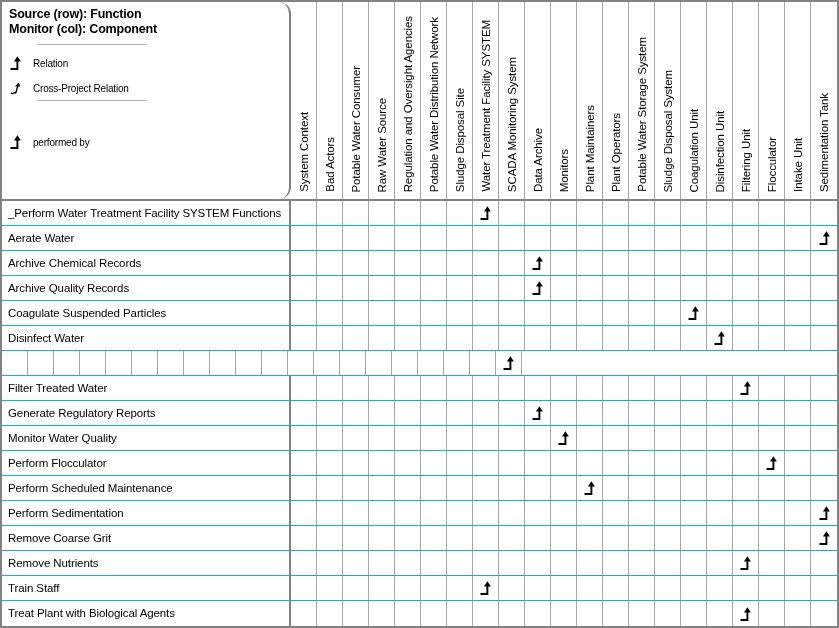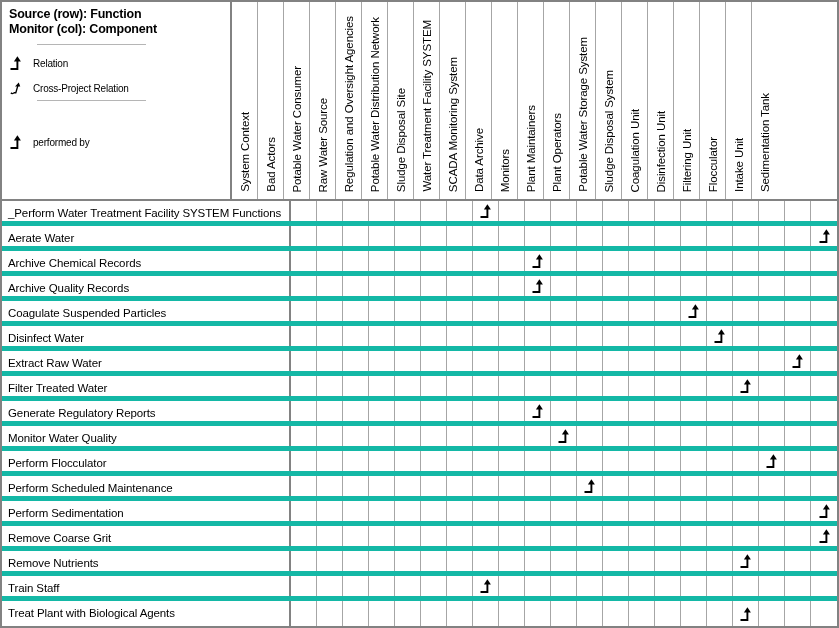--- a/index.html
+++ b/index.html
@@ -4,41 +4,41 @@
 <style>
   * { box-sizing: border-box; margin: 0; padding: 0; }
   html,body { background: #fff; }
   body { font-family: "Liberation Sans", sans-serif; color: #000; }
 
   .app { width: 839px; height: 628px; border: 2px solid #828282; background: #fff; overflow: hidden; }
 
   
   .header-row { display: flex; height: 199px; border-bottom: 2px solid #828282; }
 
-  .legend { width: 230px; flex: none; border-right: 2px solid #828282; position: relative; background: #fff; }
+  .legend { width: 289px; flex: none; border-right: 2px solid #828282; position: relative; background: #fff; border-radius: 12px; }
   .legend-titles { position: absolute; top: 5px; left: 7px; font-weight: bold; font-size: 12.5px; line-height: 15px; letter-spacing: -0.2px; }
   .divider { position: absolute; left: 35px; width: 109px; height: 1px; background: #b5b5b5; }
   .d1 { top: 42px; } .d2 { top: 98px; }
   .legend-item { position: absolute; left: 8px; display: flex; align-items: center; font-size: 10px; letter-spacing: -0.2px; height: 16px; text-align: center; }
   .li1 { top: 53px; } .li2 { top: 78px; } .li3 { top: 108px; margin-top: 24px; }
   .licon { width: 15px; display: inline-flex; justify-content: flex-start; margin-right: 8px; }
 
   .col-headers { display: flex; flex: 1; }
   .colhead { width: 26px; flex: none; border-right: 1px solid #a6a6a6; position: relative; overflow: hidden; }
   .colhead:last-child { border-right: none; }
   .vtext {
     position: absolute; left: 50%; bottom: 7px;
     writing-mode: vertical-rl;
     transform: translateX(-50%) rotate(180deg);
     white-space: nowrap;
     font-size: 11.5px; letter-spacing: -0.1px;
   }
 
   
-  .mrow { display: flex; height: 25px; border-bottom: 5px solid #14b8a6; }
+  .mrow { display: flex; height: 25px; border-bottom: 1px solid #14b8a6; }
   .mrow:last-child { border-bottom: none; }
   .rowlabel {
     width: 289px; flex: none; border-right: 2px solid #828282;
     font-size: 11.5px; letter-spacing: -0.1px; line-height: 24px;
     padding-left: 6px; white-space: nowrap; overflow: hidden;
   }
   .cell { width: 26px; flex: none; border-right: 1px solid #a6a6a6; display: flex; align-items: center; justify-content: center; }
   .cell:last-child { border-right: none; }
   .arrow { display: inline-flex; }
 </style>
@@ -335,21 +335,20 @@
       <path d="M3.9 5.4 H10.9 L7.4 0.2 Z" fill="#000"></path>
     </svg>
   </span>
         </div>
         <div class="cell"></div>
         <div class="cell"></div>
         <div class="cell"></div>
         <div class="cell"></div>
       </div>
       <div class="mrow">
-        <div class="rowlabel">Extract Raw Water</div>
         <div class="cell"></div>
         <div class="cell"></div>
         <div class="cell"></div>
         <div class="cell"></div>
         <div class="cell"></div>
         <div class="cell"></div>
         <div class="cell"></div>
         <div class="cell"></div>
         <div class="cell"></div>
         <div class="cell"></div>

